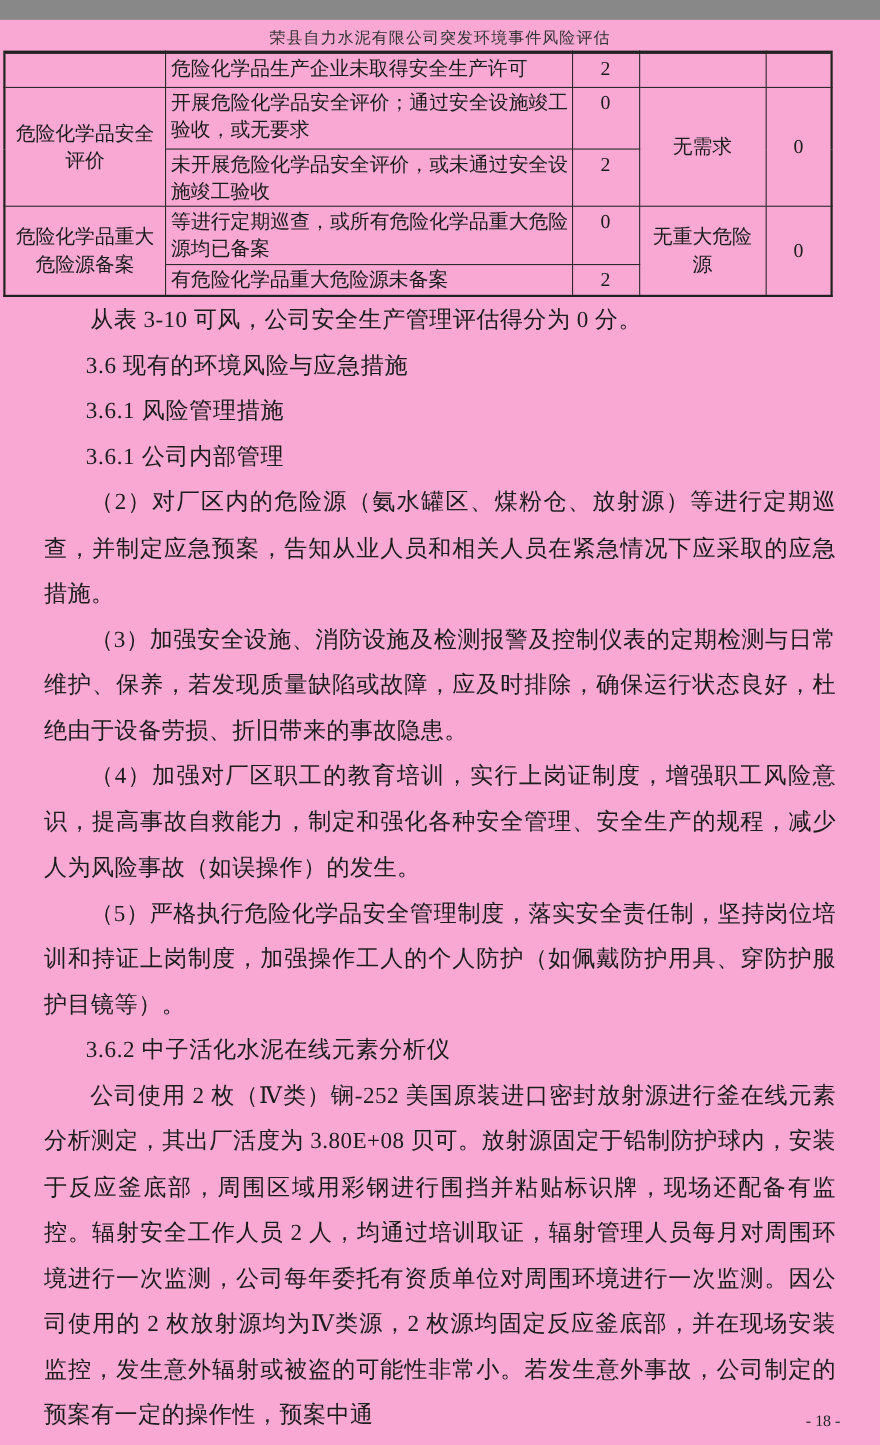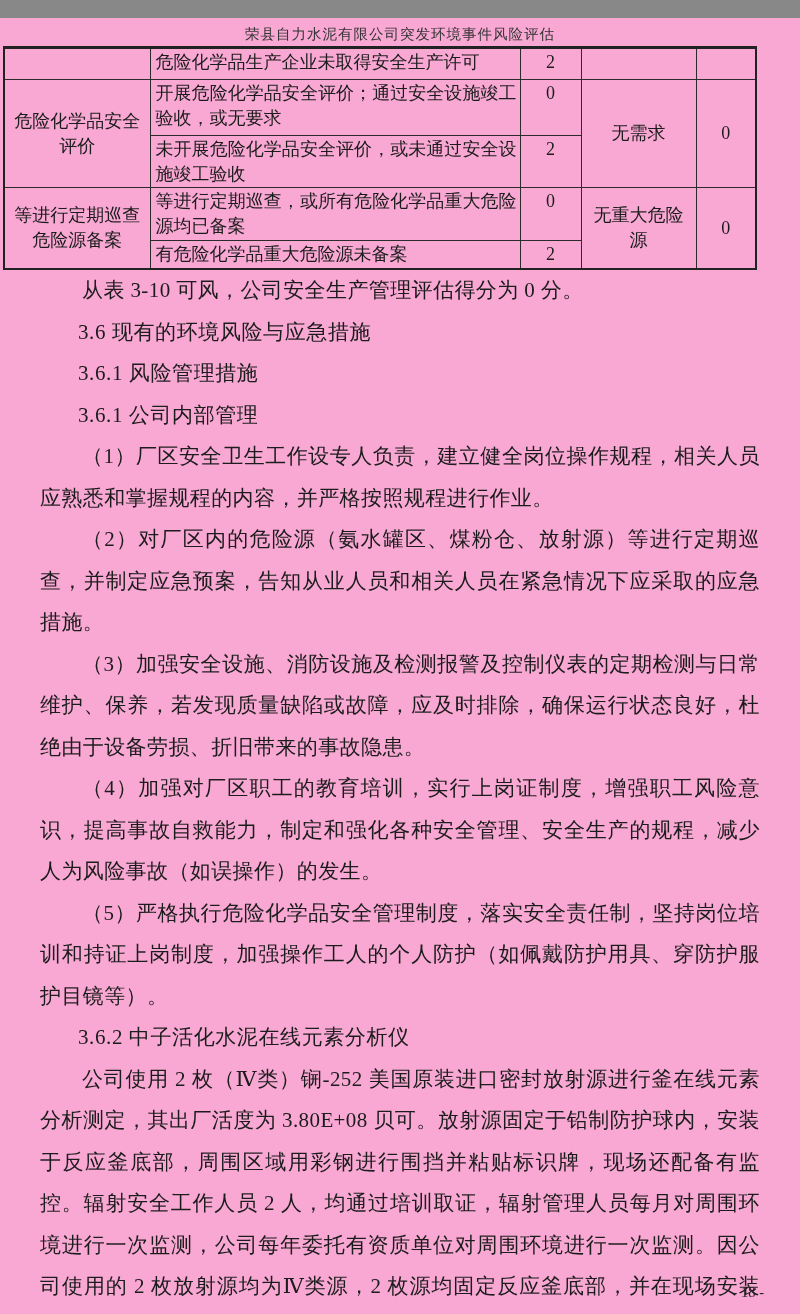--- a/index.html
+++ b/index.html
@@ -123,41 +123,40 @@
         <td class="desc">开展危险化学品安全评价；通过安全设施竣工验收，或无要求</td>
         <td class="score">0</td>
         <td class="status" rowspan="2">无需求</td>
         <td class="total" rowspan="2">0</td>
       </tr>
       <tr class="r3">
         <td class="desc">未开展危险化学品安全评价，或未通过安全设施竣工验收</td>
         <td class="score">2</td>
       </tr>
       <tr class="r4">
-        <td class="cat" rowspan="2">等进行定期巡查
+        <td class="cat" rowspan="2">危险化学品重大
 危险源备案</td>
         <td class="desc">等进行定期巡查，或所有危险化学品重大危险源均已备案</td>
         <td class="score">0</td>
         <td class="status" rowspan="2">无重大危险
 源</td>
         <td class="total" rowspan="2">0</td>
       </tr>
       <tr class="r5">
         <td class="desc">有危险化学品重大危险源未备案</td>
         <td class="score">2</td>
       </tr>
     </tbody>
   </table>
 
   <div class="content">
     <p>从表 3-10 可风，公司安全生产管理评估得分为 0 分。</p>
     <h2>3.6 现有的环境风险与应急措施</h2>
     <h2>3.6.1 风险管理措施</h2>
     <h2>3.6.1 公司内部管理</h2>
-    <p>（1）厂区安全卫生工作设专人负责，建立健全岗位操作规程，相关人员应熟悉和掌握规程的内容，并严格按照规程进行作业。</p>
     <p>（2）对厂区内的危险源（氨水罐区、煤粉仓、放射源）等进行定期巡查，并制定应急预案，告知从业人员和相关人员在紧急情况下应采取的应急措施。</p>
     <p>（3）加强安全设施、消防设施及检测报警及控制仪表的定期检测与日常维护、保养，若发现质量缺陷或故障，应及时排除，确保运行状态良好，杜绝由于设备劳损、折旧带来的事故隐患。</p>
     <p>（4）加强对厂区职工的教育培训，实行上岗证制度，增强职工风险意识，提高事故自救能力，制定和强化各种安全管理、安全生产的规程，减少人为风险事故（如误操作）的发生。</p>
     <p>（5）严格执行危险化学品安全管理制度，落实安全责任制，坚持岗位培训和持证上岗制度，加强操作工人的个人防护（如佩戴防护用具、穿防护服护目镜等）。</p>
     <h2>3.6.2 中子活化水泥在线元素分析仪</h2>
     <p>公司使用 2 枚（Ⅳ类）锎-252 美国原装进口密封放射源进行釜在线元素分析测定，其出厂活度为 3.80E+08 贝可。放射源固定于铅制防护球内，安装于反应釜底部，周围区域用彩钢进行围挡并粘贴标识牌，现场还配备有监控。辐射安全工作人员 2 人，均通过培训取证，辐射管理人员每月对周围环境进行一次监测，公司每年委托有资质单位对周围环境进行一次监测。因公司使用的 2 枚放射源均为Ⅳ类源，2 枚源均固定反应釜底部，并在现场安装监控，发生意外辐射或被盗的可能性非常小。若发生意外事故，公司制定的预案有一定的操作性，预案中通</p>
   </div>
 
   <div class="pagenum">- 18 -</div>
 

